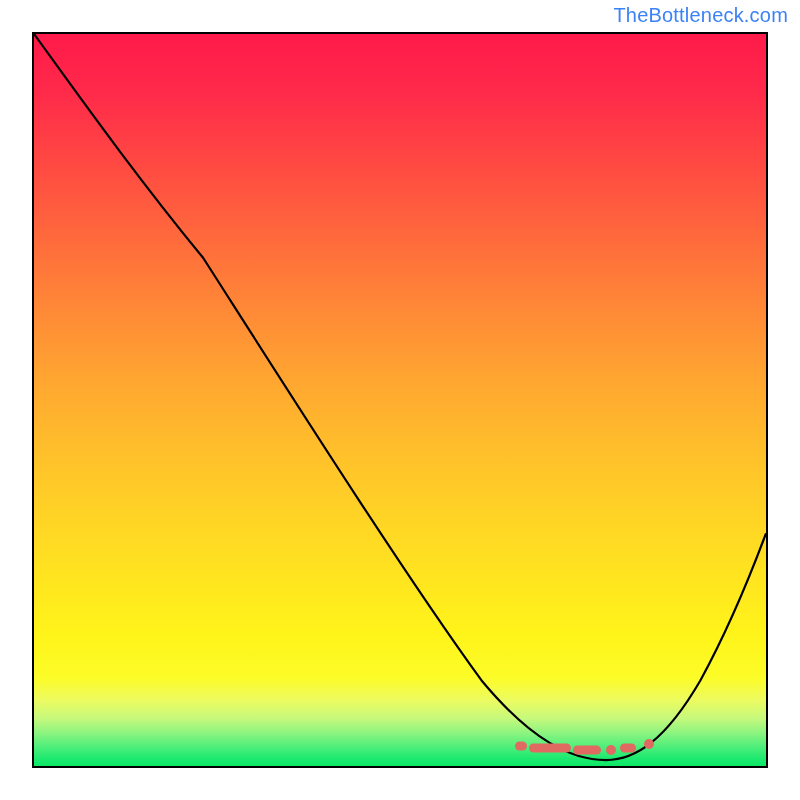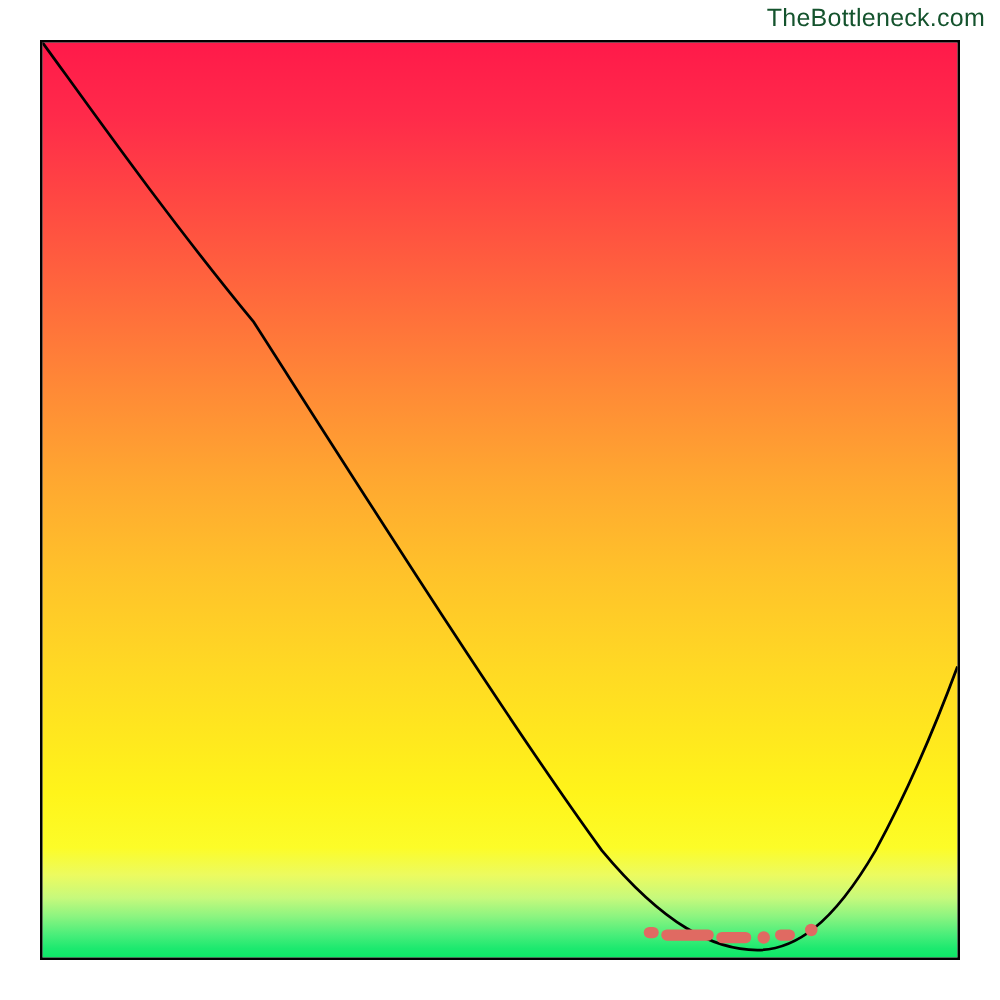--- a/index.html
+++ b/index.html
@@ -10,21 +10,21 @@
     font-family: Arial, Helvetica, sans-serif;
     position: relative;
     overflow: hidden;
   }
   .watermark {
     position: absolute;
     top: 4px;
     right: 12px;
     font-size: 20px;
     font-weight: 500;
-    color: #14532d;
+    color: #3b82f6;
     letter-spacing: 0.2px;
   }
   .plot-area {
     position: absolute;
     left: 32px;
     top: 32px;
     width: 736px;
     height: 736px;
     border: 2.5px solid #000000;
     background: linear-gradient(

